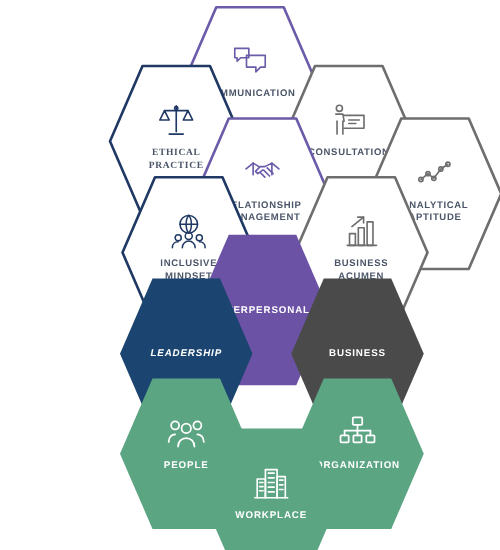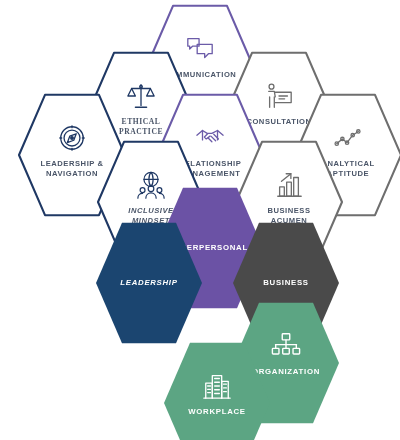--- a/index.html
+++ b/index.html
@@ -121,39 +121,20 @@
             <path d="M5 11h6l1 6"></path>
             <path d="M6 17v11"></path>
             <path d="M11 17v11"></path>
             <path d="M12 12h17v11H12"></path>
             <path d="M16 16h9"></path>
             <path d="M16 19h6"></path>
           </svg></span>
         <span class="hex-label gray">Consultation</span>
       </div>
     </div>
-    <div class="hex" style="left: 18px; top: 93px;">
-      <svg viewBox="0 0 108 124">
-        <polygon points="27,1.8 81,1.8 107,62 81,122.2 27,122.2 1,62" fill="#ffffff" stroke="#1F3864" stroke-width="2.1" stroke-linejoin="round"></polygon>
-      </svg>
-      <div class="hex-content with-icon">
-        <span class="hex-icon"><svg viewBox="0 0 32 32" fill="none" stroke="#1F3864" stroke-width="1.4" stroke-linecap="round" stroke-linejoin="round">
-            <circle cx="16" cy="16" r="12"></circle>
-            <circle cx="16" cy="16" r="8.5"></circle>
-            <path d="M20.5 11.5l-2.6 6.9-6.9 2.6 2.6-6.9z"></path>
-            <circle cx="16" cy="16" r="1.4" fill="#1F3864"></circle>
-            <path d="M16 3v2"></path>
-            <path d="M16 27v2"></path>
-            <path d="M3 16h2"></path>
-            <path d="M27 16h2"></path>
-          </svg></span>
-        <span class="hex-label navy">Leadership &amp;
-Navigation</span>
-      </div>
-    </div>
     <div class="hex" style="left: 156px; top: 93px;">
       <svg viewBox="0 0 108 124">
         <polygon points="27,1.8 81,1.8 107,62 81,122.2 27,122.2 1,62" fill="#ffffff" stroke="#6B5BA8" stroke-width="2.1" stroke-linejoin="round"></polygon>
       </svg>
       <div class="hex-content with-icon">
         <span class="hex-icon"><svg viewBox="0 0 32 32" fill="none" stroke="#6B5BA8" stroke-width="1.4" stroke-linecap="round" stroke-linejoin="round">
             <path d="M2 13l6-5 5 3"></path>
             <path d="M30 13l-6-5-6 3h-4l-4 4 2 2 4-3"></path>
             <path d="M14 16l4 4"></path>
             <path d="M17 14l5 5"></path>
@@ -175,21 +156,21 @@
             <circle cx="4" cy="22" r="1.8"></circle>
             <circle cx="10" cy="17" r="1.8"></circle>
             <circle cx="15" cy="21" r="1.8"></circle>
             <circle cx="21" cy="13" r="1.8"></circle>
             <circle cx="27" cy="9" r="1.8"></circle>
           </svg></span>
         <span class="hex-label gray">Analytical
 Aptitude</span>
       </div>
     </div>
-    <div class="hex" style="left: 97px; top: 140px; font-style: italic;">
+    <div class="hex" style="left: 97px; top: 140px;">
       <svg viewBox="0 0 108 124">
         <polygon points="27,1.8 81,1.8 107,62 81,122.2 27,122.2 1,62" fill="#ffffff" stroke="#1F3864" stroke-width="2.1" stroke-linejoin="round"></polygon>
       </svg>
       <div class="hex-content with-icon">
         <span class="hex-icon"><svg viewBox="0 0 32 32" fill="none" stroke="#1F3864" stroke-width="1.3" stroke-linecap="round" stroke-linejoin="round">
             <circle cx="16" cy="10" r="7.5"></circle>
             <path d="M8.5 10h15"></path>
             <path d="M16 2.5c3 3 3 12 0 15"></path>
             <path d="M16 2.5c-3 3-3 12 0 15"></path>
             <circle cx="16" cy="20" r="3"></circle>
@@ -235,20 +216,36 @@
       <div class="hex-content">
         <span class="hex-label solid">Leadership</span>
       </div>
     </div>
     <div class="hex" style="left: 232px; top: 221px;">
       <svg viewBox="0 0 108 124">
         <polygon points="27,1.8 81,1.8 107,62 81,122.2 27,122.2 1,62" fill="#4A4A4A" stroke="#4A4A4A" stroke-width="0" stroke-linejoin="round"></polygon>
       </svg>
       <div class="hex-content">
         <span class="hex-label solid">Business</span>
+      </div>
+    </div>
+    <div class="hex" style="left: 95px; top: 301px;">
+      <svg viewBox="0 0 108 124">
+        <polygon points="27,1.8 81,1.8 107,62 81,122.2 27,122.2 1,62" fill="#5CA583" stroke="#5CA583" stroke-width="0" stroke-linejoin="round"></polygon>
+      </svg>
+      <div class="hex-content with-icon">
+        <span class="hex-icon"><svg viewBox="0 0 32 32" fill="none" stroke="#ffffff" stroke-width="1.5" stroke-linecap="round" stroke-linejoin="round">
+            <circle cx="16" cy="12.5" r="4"></circle>
+            <path d="M9 28c0-4.3 3.1-7.3 7-7.3s7 3 7 7.3"></path>
+            <circle cx="6.5" cy="10" r="3.4"></circle>
+            <path d="M1 24c0-3.8 2.6-6.4 5.5-6.4"></path>
+            <circle cx="25.5" cy="10" r="3.4"></circle>
+            <path d="M31 24c0-3.8-2.6-6.4-5.5-6.4"></path>
+          </svg></span>
+        <span class="hex-label solid">People</span>
       </div>
     </div>
     <div class="hex" style="left: 232px; top: 301px;">
       <svg viewBox="0 0 108 124">
         <polygon points="27,1.8 81,1.8 107,62 81,122.2 27,122.2 1,62" fill="#5CA583" stroke="#5CA583" stroke-width="0" stroke-linejoin="round"></polygon>
       </svg>
       <div class="hex-content with-icon">
         <span class="hex-icon"><svg viewBox="0 0 32 32" fill="none" stroke="#ffffff" stroke-width="1.5" stroke-linecap="round" stroke-linejoin="round">
             <rect x="12" y="3" width="8" height="6.5" rx="0.8"></rect>
             <path d="M16 9.5v5"></path>

